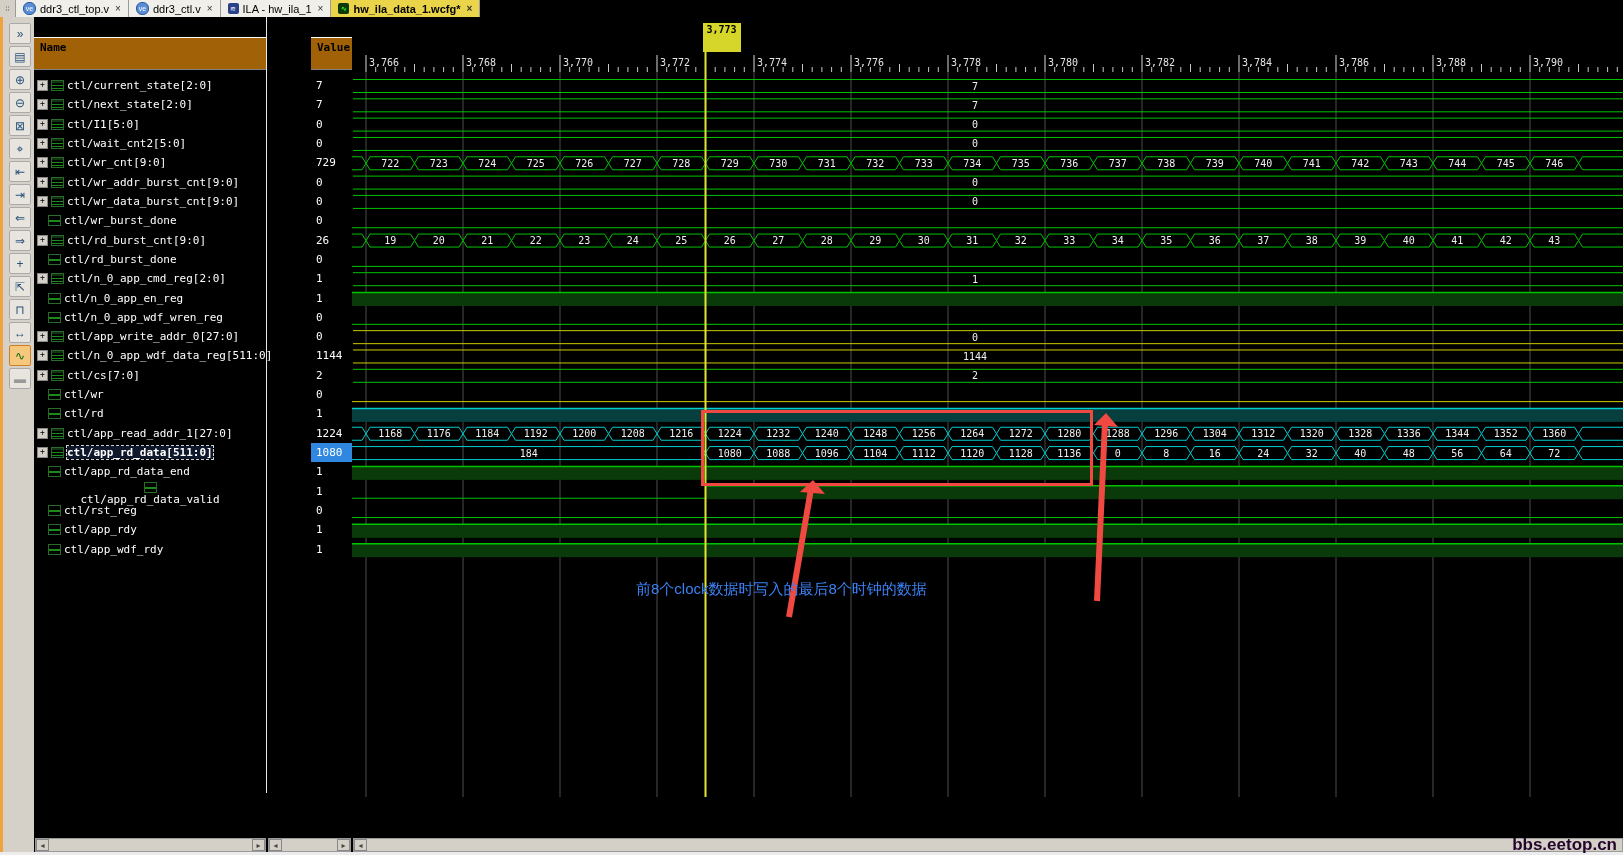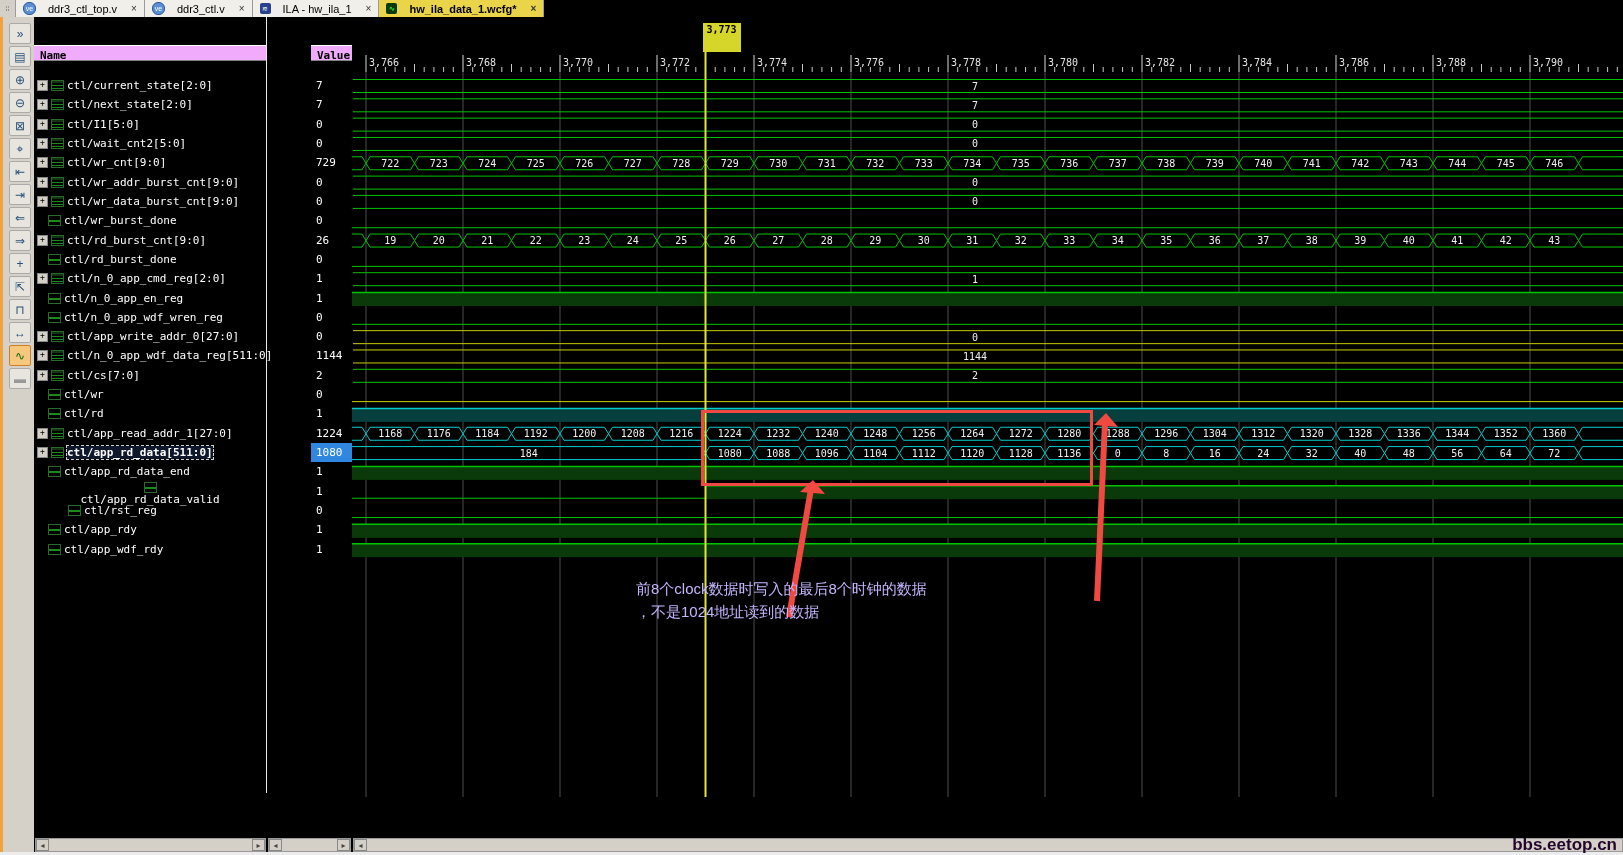--- a/index.html
+++ b/index.html
@@ -2,41 +2,41 @@
 <html><head>
 <meta charset="utf-8">
 <style>
   html,body{margin:0;padding:0;background:#222;}
   #root{position:relative;width:1623px;height:855px;background:#000;overflow:hidden;
         font-family:"Liberation Sans",sans-serif;}
   
   #tabbar{position:absolute;left:0;top:0;width:1623px;height:17px;background:#000;display:flex;}
   #tab-stub{width:15px;height:17px;background:#d4d0c8;border-right:1px solid #9a9a9a;
             color:#777;font-size:8px;line-height:17px;text-align:center;}
-  .tab{display:flex;align-items:center;gap:12px;padding:0 7px;height:17px;background:#f1efe9;
+  .tab{display:flex;align-items:center;gap:4px;padding:0 7px;height:17px;background:#f1efe9;
        border-right:1px solid #9a9a9a;font-size:11px;color:#000;white-space:nowrap;cursor:default;}
   .tab.active{background:#e9d44a;font-weight:bold;}
   .tab .ticon{width:11px;height:11px;border-radius:6px;font-size:7px;line-height:11px;text-align:center;color:#fff;}
   .ticon.verilog{background:#5b8ed6;border:1px solid #2a5a9a;border-radius:6px;}
   .ticon.ila{background:#28418a;border-radius:2px;}
   .ticon.wcfg{background:#0a3a0a;border-radius:2px;color:#2f2;}
   .tab .close{font-size:10px;color:#333;margin-left:2px;}
   
   #ltoolbar{position:absolute;left:0;top:17px;width:34px;height:838px;background:#d5d1c9;
             border-left:3px solid #f0a23c;box-sizing:border-box;}
   .icon-btn{position:absolute;left:6px;width:22px;height:21px;background:#e8e5df;
             border:1px solid #aaa;border-radius:2px;font-size:12px;line-height:20px;
             text-align:center;color:#28527a;box-sizing:border-box;}
   .icon-btn.active-tool{background:#f6c87e;border-color:#d08020;color:#0a6a0a;}
   .icon-btn.disabled{color:#999;}
   
   .blackbox{position:absolute;background:#000;}
   #names-panel{left:34px;top:17px;width:232px;height:776px;border-right:1px solid #e8e8e8;}
   #values-panel{left:267px;top:17px;width:84px;height:776px;border-right:1px solid #e8e8e8;margin-left:44px;}
-  .panel-header{position:absolute;left:0;top:28px;height:16px;width:100%;background:#f0abfc;
+  .panel-header{position:absolute;left:0;top:20px;height:33px;width:100%;background:#a16207;
     border-top:1px solid #fff;border-bottom:1px solid #808080;color:#000;font-weight:bold;
     font-size:11px;line-height:19px;padding-left:6px;box-sizing:border-box;
     font-family:"DejaVu Sans Mono",monospace;}
   .sig-row{position:absolute;left:0;height:19px;width:100%;display:flex;align-items:center;
     color:#fff;font-size:11px;font-family:"DejaVu Sans Mono",monospace;white-space:nowrap;}
   .expand-box{display:inline-block;width:9px;height:9px;margin-left:3px;background:#d4d0c8;
     border:1px solid #888;color:#000;font-size:8px;line-height:8px;text-align:center;flex:none;}
   .sigicon{display:inline-block;width:13px;height:11px;margin-left:3px;margin-right:3px;flex:none;
     background:linear-gradient(#123312 0 2px,#000 2px 4px,#1a8a1a 4px 5px,#000 5px 7px,#1a8a1a 7px 8px,#000 8px);
     border:1px solid #2a6a2a;box-sizing:border-box;}
@@ -47,21 +47,21 @@
   .val-row{padding-left:5px;box-sizing:border-box;}
   
   #wave-panel{position:absolute;left:352px;top:17px;width:1271px;height:838px;background:#000;}
   #wave-svg{position:absolute;left:0;top:0;}
   #cursor-flag{position:absolute;top:6px;height:29px;padding:0 4px;background:#d6d62a;color:#000;
     font-size:10px;font-weight:bold;line-height:13px;font-family:"DejaVu Sans Mono",monospace;}
   
   #red-rect{position:absolute;left:701px;top:410px;width:392px;height:76px;
     border:3px solid #ef4941;box-sizing:border-box;pointer-events:none;}
   #arrows-svg{position:absolute;left:0;top:0;pointer-events:none;}
-  .cn-note{position:absolute;color:#c4b5fd;font-size:15px;line-height:23px;
+  .cn-note{position:absolute;color:#3b82f6;font-size:15px;line-height:23px;
     font-family:"Liberation Sans",sans-serif;white-space:nowrap;}
   
   .sbar{position:absolute;top:838px;height:14px;background:#d4d0c8;border:1px solid #9a9a9a;
     box-sizing:border-box;color:#444;font-size:8px;}
   .sbar .sa{position:absolute;top:0;width:13px;height:12px;background:#d4d0c8;border:1px solid #888;
     text-align:center;line-height:12px;box-sizing:border-box;}
   #bottom-strip{position:absolute;left:0;top:852px;width:1623px;height:3px;background:#ececec;}
   #watermark{position:absolute;right:6px;top:835px;color:#23042a;font-weight:bold;font-size:17px;
     font-family:"Liberation Sans",sans-serif;z-index:50;}
 </style>
@@ -220,21 +220,21 @@
         <div class="sig-row" style="top: 445.4px;">
           <span class="bitpad"></span>
           <span class="sigicon bit"></span>
           <span class="nametext">ctl/app_rd_data_end</span>
         </div>
         <div class="sig-row" style="top: 464.72px; flex-direction: column;">
           <span class="bitpad"></span>
           <span class="sigicon bit"></span>
           <span class="nametext">ctl/app_rd_data_valid</span>
         </div>
-        <div class="sig-row" style="top: 484.04px; margin-left: 20px;">
+        <div class="sig-row" style="top: 484.04px;">
           <span class="bitpad"></span>
           <span class="sigicon bit"></span>
           <span class="nametext">ctl/rst_reg</span>
         </div>
         <div class="sig-row" style="top: 503.36px;">
           <span class="bitpad"></span>
           <span class="sigicon bit"></span>
           <span class="nametext">ctl/app_rdy</span>
         </div>
         <div class="sig-row" style="top: 522.68px;">
@@ -686,21 +686,20 @@
 
   <svg id="arrows-svg" width="1623" height="855">
     <polygon points="813,480 800,492 825,494" fill="#ef4941"></polygon>
     <line x1="789" y1="617" x2="811" y2="489" stroke="#ef4941" stroke-width="6"></line>
     <polygon points="1106,413 1094,425 1118,427" fill="#ef4941"></polygon>
     <line x1="1097" y1="601" x2="1105" y2="422" stroke="#ef4941" stroke-width="6"></line>
   </svg>
 
   <div class="cn-note" style="left:636px;top:577px;">
     <div>前8个clock数据时写入的最后8个时钟的数据</div>
-    <div>，不是1024地址读到的数据</div>
   </div>
 
   <div class="sbar" style="left:35px;width:231px;">
     <span class="sa" style="left:0;">◂</span>
     <span class="sa" style="right:0;">▸</span>
   </div>
   <div class="sbar" style="left:268px;width:83px;">
     <span class="sa" style="left:0;">◂</span>
     <span class="sa" style="right:0;">▸</span>
   </div>

